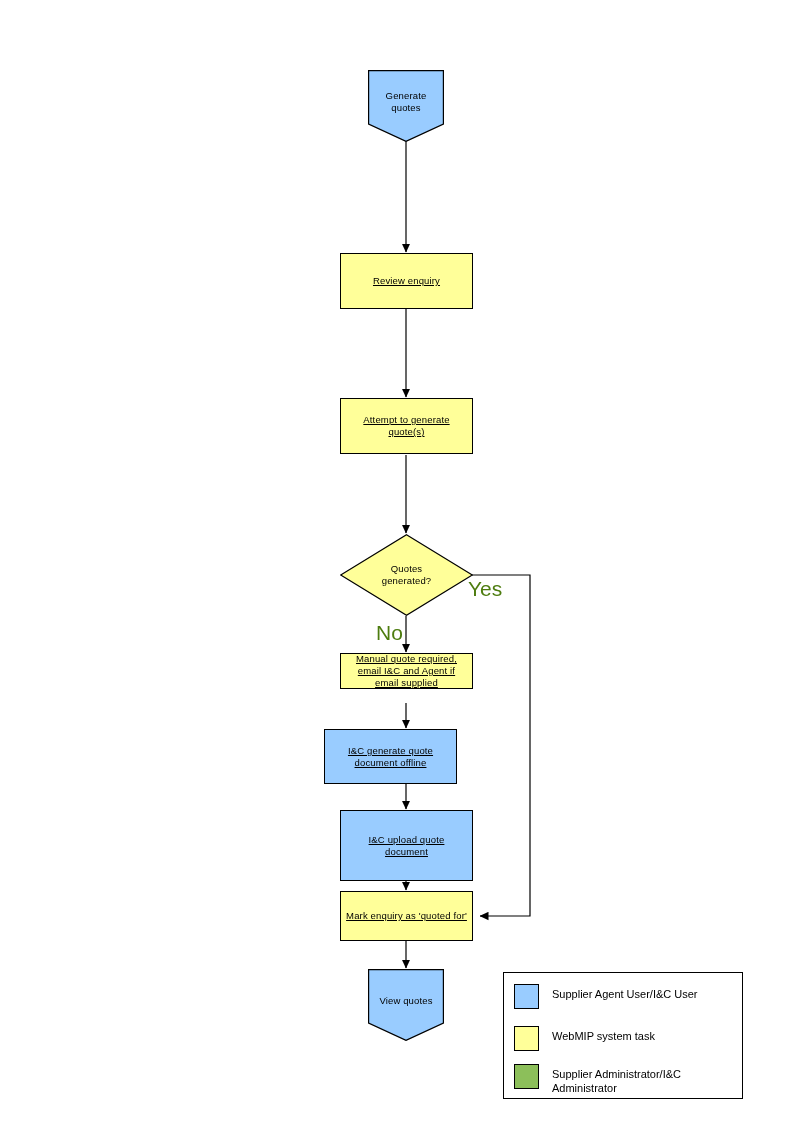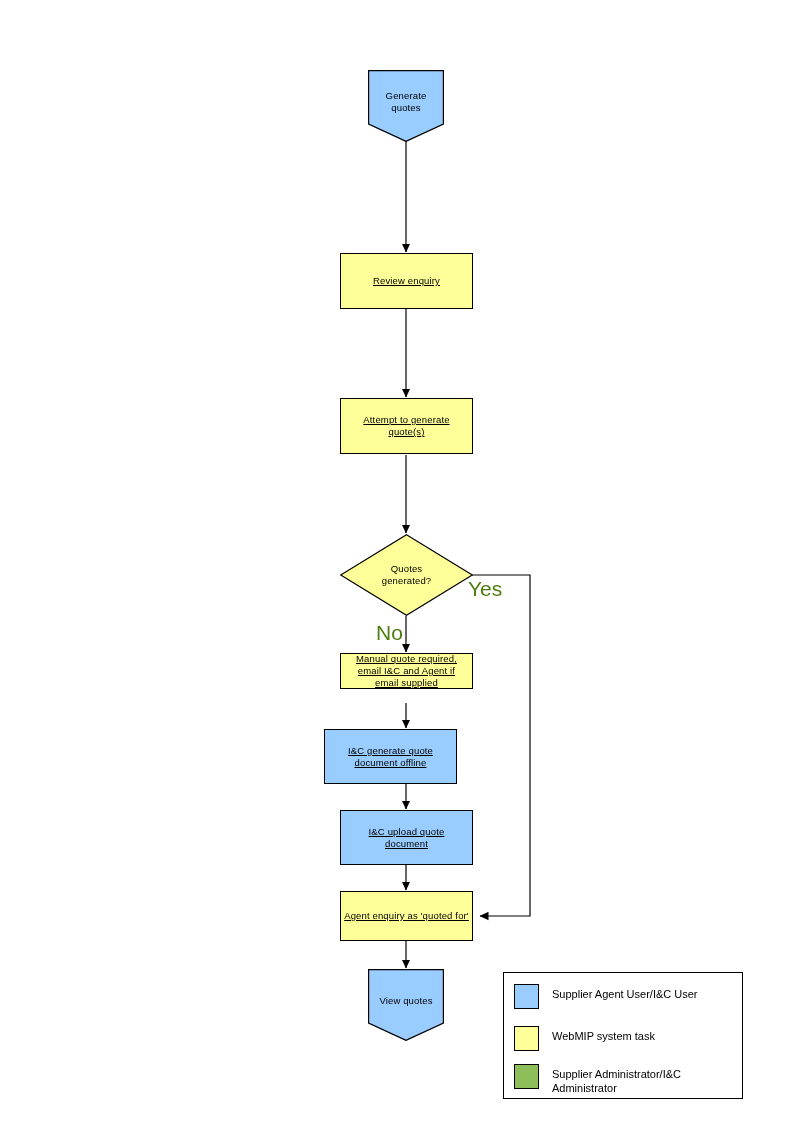--- a/index.html
+++ b/index.html
@@ -174,27 +174,27 @@
   <span>Manual quote required,
 email I&amp;C and Agent if
 email supplied</span>
 </div>
 
 <div class="node rect fill-blue" style="left:324px; top:729px; width:133px; height:55px;">
   <span>I&amp;C generate quote
 document offline</span>
 </div>
 
-<div class="node rect fill-blue" style="left:340px; top:810px; width:133px; height:55px;">
+<div class="node rect fill-blue" style="left:340px; top:810px; width:133px; height:71px;">
   <span>I&amp;C upload quote
 document</span>
 </div>
 
 <div class="node rect fill-yellow" style="left:340px; top:891px; width:133px; height:50px;">
-  <span>Agent enquiry as 'quoted for'</span>
+  <span>Mark enquiry as 'quoted for'</span>
 </div>
 
 <div class="pent" style="left:368px; top:969px; width:76px; height:72px;">
   <svg width="76" height="72" viewBox="0 0 76 72" xmlns="http://www.w3.org/2000/svg">
     <polygon points="0.6,0.6 75.4,0.6 75.4,54 38,71.4 0.6,54" fill="#99CCFF" stroke="#000000" stroke-width="1.2"></polygon>
   </svg>
   <div class="pent-label" style="top:26px;">View quotes</div>
 </div>
 
 <div id="legend">

